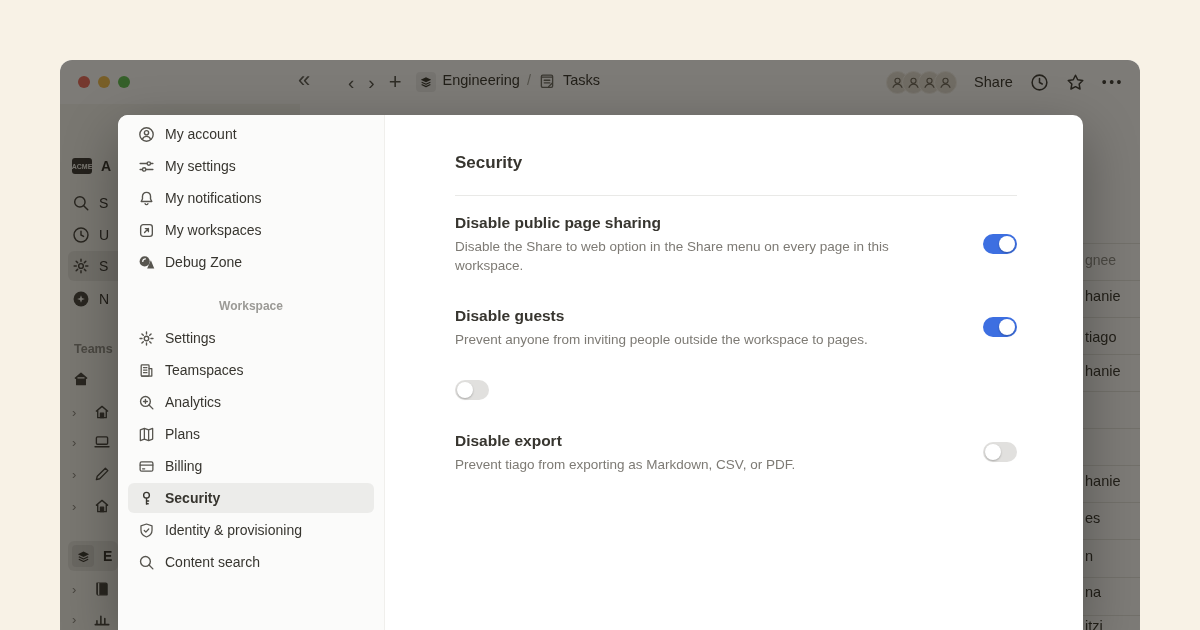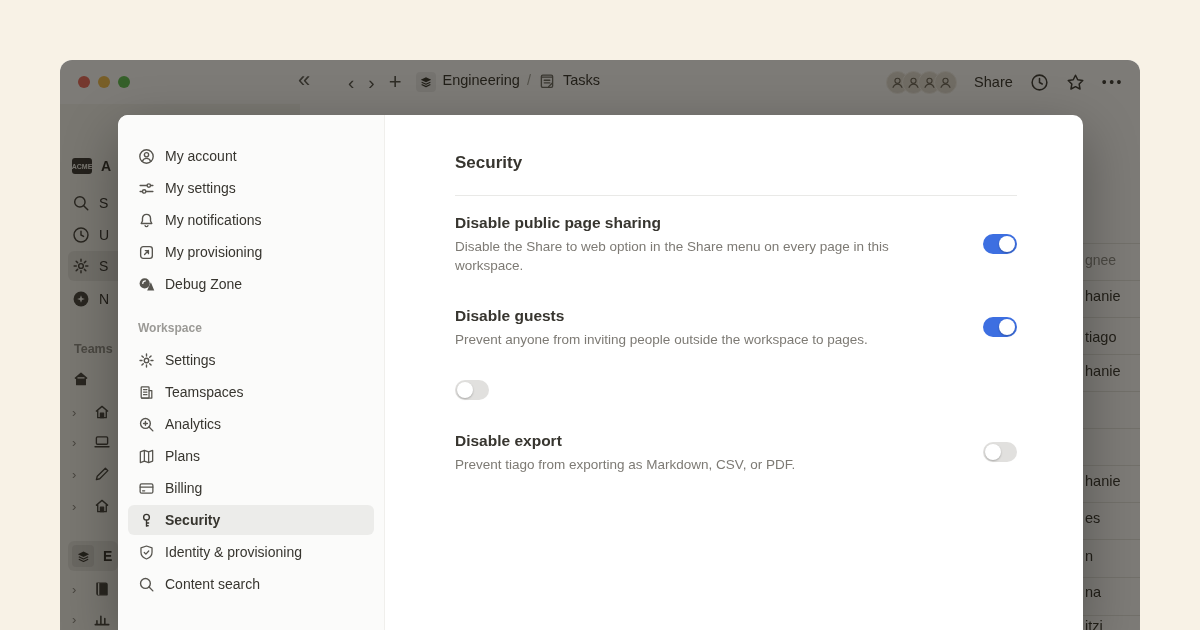--- a/index.html
+++ b/index.html
@@ -48,21 +48,21 @@
   .bg-cell { position:absolute; left:1025px; font-size:14.5px; color:#37352f; height:20px; }
   .bg-cell.hdr { color:#8f8e8a; font-size:14px; }
 
   
   .dim { position:absolute; inset:0; background:rgba(18,15,8,0.55); z-index:5; }
 
   
   .modal { position:absolute; left:58px; top:55px; width:965px; height:515px; z-index:10;
            border-radius:10px 10px 0 0; background:#ffffff; display:flex;
            box-shadow:0 18px 55px rgba(0,0,0,0.32); overflow:hidden; }
-  .m-sidebar { width:267px; background:#fbfbfa; padding-top:26px; flex:none; border-right:1px solid #f0efec; }
+  .m-sidebar { width:267px; background:#fbfbfa; padding-top:4px; flex:none; border-right:1px solid #f0efec;text-align:center; }
   .m-row { height:30px; margin:0 10px 2px 10px; border-radius:6px; padding:0 10px; display:flex;
            align-items:center; gap:10px; font-size:14px; color:#37352f; cursor:pointer; }
   .m-row .mi { width:17px; height:17px; color:#57554f; flex:none; }
   .m-row.sel { background:#ececea; font-weight:600; }
   .m-row.sel .mi { color:#37352f; }
   .m-header { margin:22px 20px 6px 20px; height:18px; font-size:12px; font-weight:600; color:#9b9a96; }
 
   .m-content { flex:1; padding:36px 66px 0 70px; }
   .m-title { font-size:17px; font-weight:600; color:#37352f; line-height:24px; }
   .m-divider { margin-top:20px; border-bottom:1px solid #e9e9e7; }
@@ -328,21 +328,21 @@
           </span>
         <span>My notifications</span>
       </div>
       <div class="m-row">
         <span class="mi">
             <svg viewBox="0 0 16 16" fill="none" stroke="currentColor" stroke-width="1.3" stroke-linecap="round" stroke-linejoin="round">
               <rect x="2.5" y="2.5" width="11" height="11" rx="2.4"></rect>
               <path d="M6.2 9.8 9.8 6.2M6.9 6.2h2.9v2.9"></path>
             </svg>
           </span>
-        <span>My provisioning</span>
+        <span>My workspaces</span>
       </div>
       <div class="m-row">
         <span class="mi">
             <svg viewBox="0 0 16 16">
               <circle cx="6.3" cy="7" r="4.8" fill="currentColor"></circle>
               <path d="M8.6 13.6 12.1 5.8l3.2 7.8z" fill="currentColor"></path>
               <path d="M4.5 7a2.5 2.5 0 0 1 2.5-2.5" stroke="#fbfbfa" stroke-width="1.2" fill="none" stroke-linecap="round"></path>
             </svg>
           </span>
         <span>Debug Zone</span>

